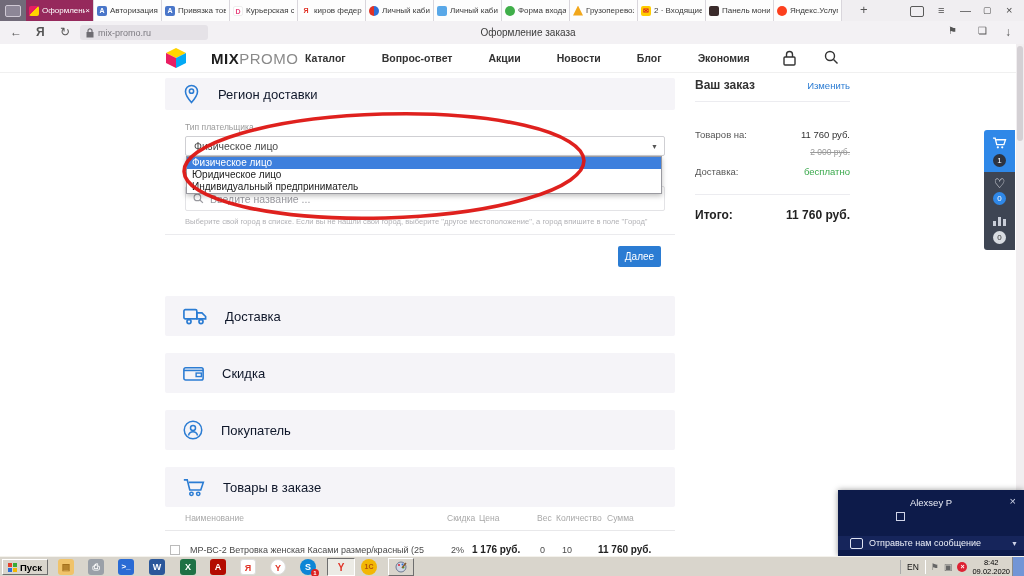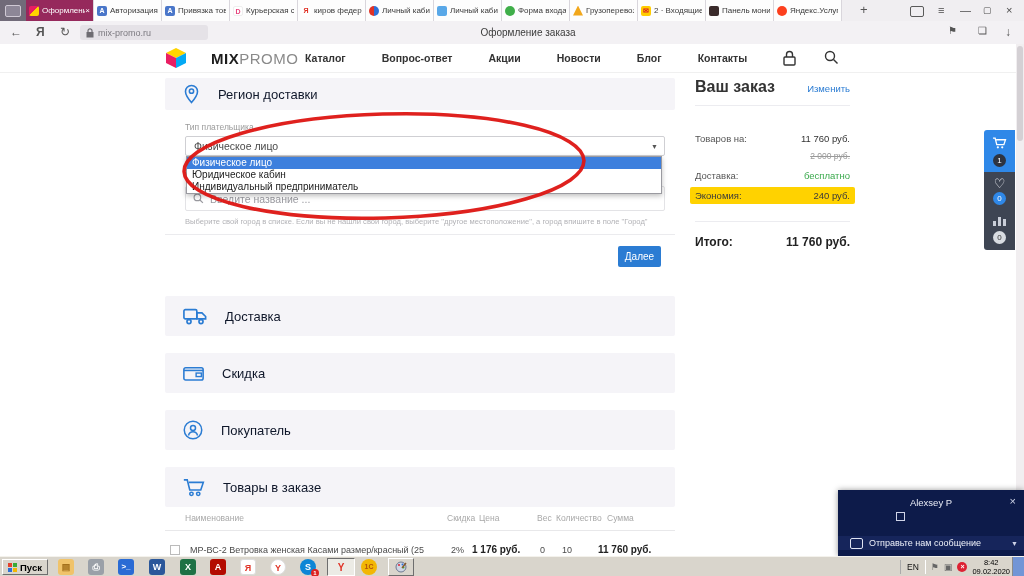--- a/index.html
+++ b/index.html
@@ -62,21 +62,21 @@
   .cityinput .ph{font-size:10.5px;color:#9a9aa0;margin-left:6px;}
   .hint{position:absolute;left:185px;top:217px;width:485px;font-size:7.6px;color:#b2b2b6;}
   .carddivider{position:absolute;left:165px;top:234px;width:510px;border-top:1px solid #ebebee;}
   .nextbtn{position:absolute;left:618px;top:246px;width:43px;height:21px;background:#2b7cd3;border-radius:2px;color:#fff;font-size:10px;text-align:center;line-height:21px;}
 
   
   .annot{position:absolute;left:170px;top:104px;z-index:10;pointer-events:none;}
 
   
   .summary{position:absolute;left:695px;top:78px;width:155px;}
-  .sumtitle{font-size:16px;font-weight:bold;color:#333;}
+  .sumtitle{font-size:12px;font-weight:bold;color:#333;}
   .editlink{font-size:9.5px;color:#2b7cd3;}
   .sumrow{display:flex;justify-content:space-between;font-size:9.5px;color:#555;}
   .sumrow .v{color:#333;}
   .old{color:#9a9a9a;text-decoration:line-through;font-size:8.5px;}
   .green{color:#3aa94c;}
   .ybar{background:#ffd200;border-radius:2px;padding:3px 5px;margin:6px -5px 0;}
   .ybar .sumrow{color:#3a3a3a;}
   .hr{border-top:1px solid #ececf0;}
   .totalrow{display:flex;justify-content:space-between;font-size:12px;font-weight:bold;color:#222;}
 
@@ -222,21 +222,21 @@
         <polygon points="21,6 11,11 11,21 21,16" fill="#03a9f4"></polygon>
       </svg>
       <span class="logotext"><span>MIX</span><span class="lite">PROMO</span></span>
     </div>
     <div class="mainnav">
       <span>Каталог</span>
       <span>Вопрос-ответ</span>
       <span>Акции</span>
       <span>Новости</span>
       <span>Блог</span>
-      <span>Контакты</span>
+      <span>Экономия</span>
     </div>
     <svg class="hdr-ico" style="left:783px;" width="13" height="16" viewBox="0 0 13 16">
         <rect x="1" y="7" width="11" height="8" rx="1" fill="none" stroke="#333" stroke-width="1.4"></rect>
         <path d="M3.5 7V4.5a3 3 0 0 1 6 0V7" fill="none" stroke="#333" stroke-width="1.4"></path>
       </svg>
     <svg class="hdr-ico" style="left:824px;" width="15" height="15" viewBox="0 0 15 15">
         <circle cx="6" cy="6" r="4.5" fill="none" stroke="#333" stroke-width="1.4"></circle>
         <line x1="9.5" y1="9.5" x2="13.5" y2="13.5" stroke="#333" stroke-width="1.4"></line>
       </svg>
   </div>
@@ -261,21 +261,21 @@
   <div class="cityinput">
     <svg width="11" height="11" viewBox="0 0 15 15" style="margin-left:7px;">
         <circle cx="6" cy="6" r="4.5" fill="none" stroke="#9a9aa0" stroke-width="1.6"></circle>
         <line x1="9.5" y1="9.5" x2="13.5" y2="13.5" stroke="#9a9aa0" stroke-width="1.6"></line>
       </svg>
     <span class="ph">Введите название ...</span>
   </div>
 
   <div class="droplist">
     <div class="opt sel">Физическое лицо</div>
-    <div class="opt">Юридическое кабин</div>
+    <div class="opt">Юридическое лицо</div>
     <div class="opt">Индивидуальный предприниматель</div>
   </div>
 
   <div class="hint">Выберите свой город в списке. Если вы не нашли свой город, выберите "другое местоположение", а город впишите в поле "Город"</div>
   <div class="carddivider"></div>
   <div class="nextbtn">Далее</div>
 
   <svg class="annot" width="440" height="128" viewBox="0 0 440 128">
     <ellipse cx="214" cy="62" rx="200" ry="52" fill="none" stroke="#dd1512" stroke-width="3.6" transform="rotate(-1.6 214 62)" opacity="0.95"></ellipse>
   </svg>
@@ -351,26 +351,20 @@
     </div>
     <div class="hr" style="margin-top:9px;"></div>
     <div class="sumrow" style="margin-top:27px;">
       <span>Товаров на:</span>
         <span class="v">11 760 руб.</span>
     </div>
     <div style="text-align:right;margin-top:1px;"><span class="old">2 000 руб.</span></div>
     <div class="sumrow" style="margin-top:7px;">
       <span>Доставка:</span>
         <span class="green">бесплатно</span>
-    </div>
-    <div class="ybar">
-      <div class="sumrow">
-          <span>Экономия:</span>
-          <span>240 руб.</span>
-        </div>
     </div>
     <div class="hr" style="margin-top:17px;"></div>
     <div class="totalrow" style="margin-top:13px;">
       <span>Итого:</span>
         <span>11 760 руб.</span>
     </div>
   </div>
 
   <div class="fwidget">
     <div class="fcart">

